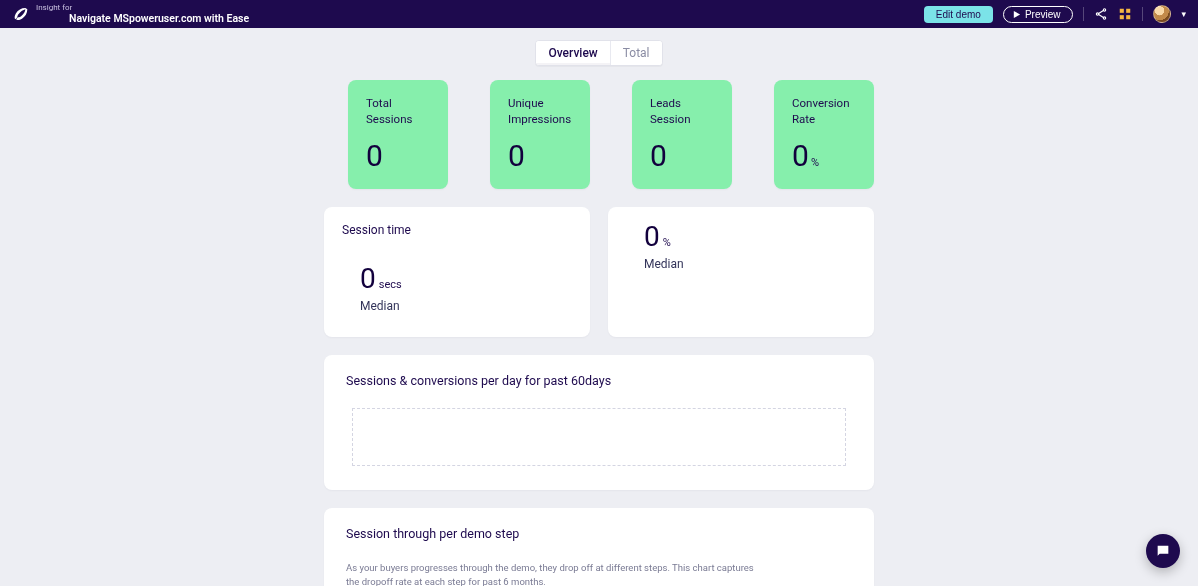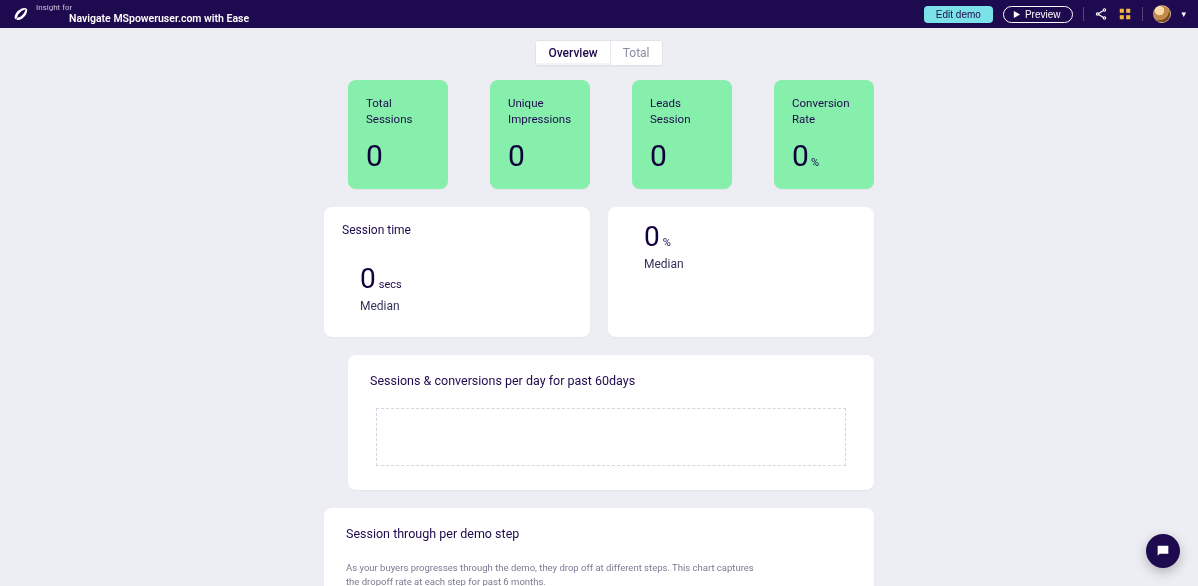--- a/index.html
+++ b/index.html
@@ -112,21 +112,20 @@
 .mid-body { padding-left: 18px; }
 .mid-value { font-size: 28px; color: #12003d; line-height: 1; display: inline-block; }
 .mid-unit { font-size: 11px; color: #1e0a4e; margin-left: 3px; }
 .mid-sub { font-size: 12px; color: #33345a; margin-top: 6px; }
 
 .wide-card {
   background: #fff;
   border-radius: 8px;
   padding: 18px 22px 24px;
   box-shadow: 0 1px 2px rgba(20,20,50,0.04);
-  margin-left: 24px;
 }
 .wide-title { font-size: 12.5px; color: #1e0a4e; margin-bottom: 20px; }
 .chart-placeholder {
   border: 1px dashed #d4d5e2;
   height: 58px;
   margin: 0 6px;
 }
 
 .wide-card2 {
   background: #fff;

